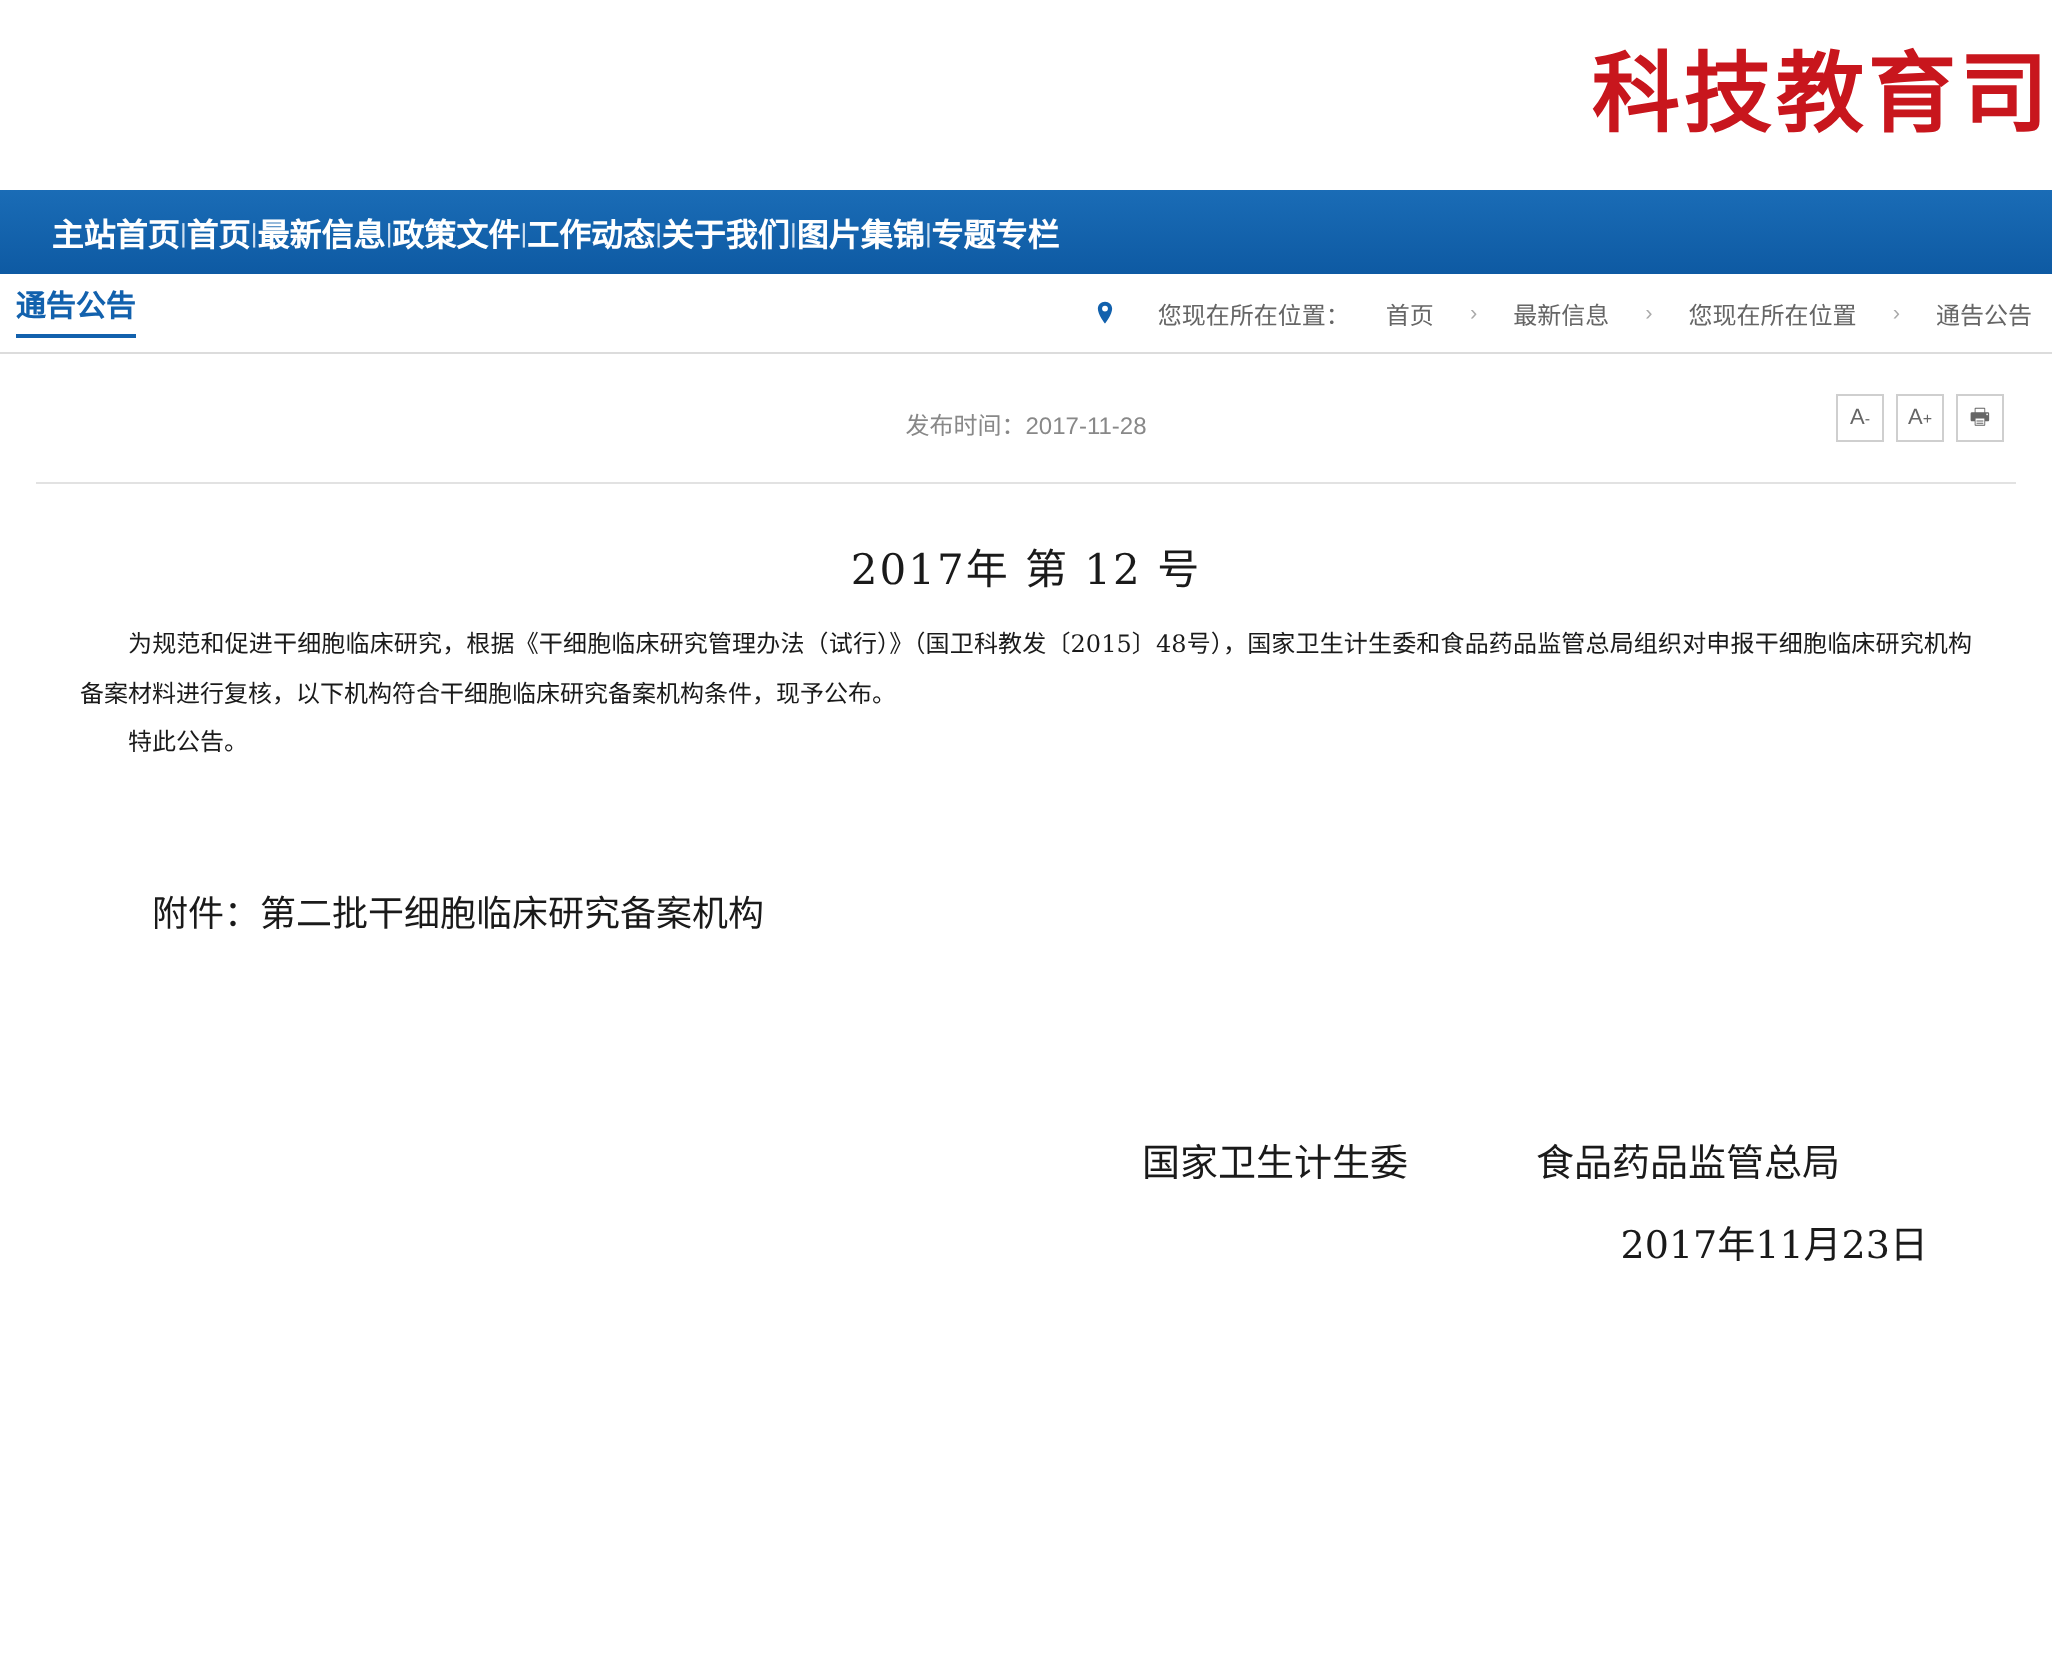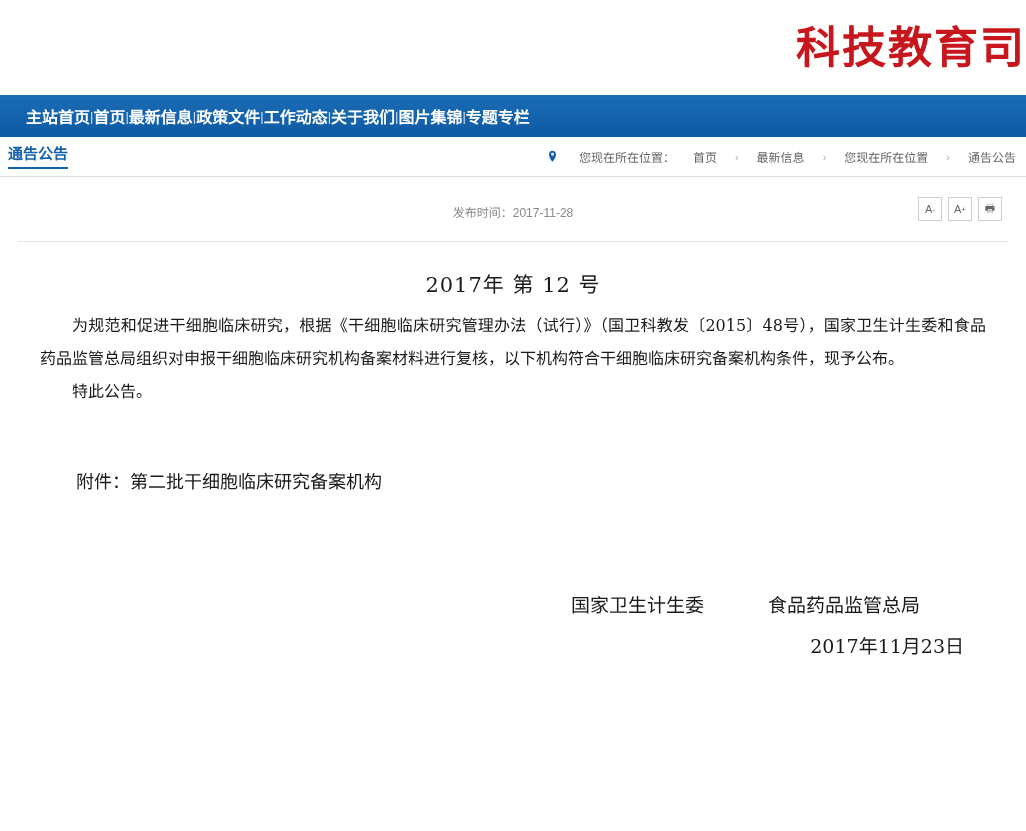--- a/index.html
+++ b/index.html
@@ -156,21 +156,21 @@
     font-family: "DejaVu Serif", "Liberation Serif", serif;
     color: #1a1a1a;
   }
   .doc-number {
     text-align: center;
     font-size: 21px;
     margin-top: 26px;
     letter-spacing: 1px;
   }
   .doc-para {
-    font-size: 16px;
+    font-size: 12px;
     line-height: 2.05;
     text-align: justify;
     text-justify: inter-ideograph;
     text-indent: 2em;
     margin: 12px 0 0 0;
   }
   .doc-para.tight { margin-top: 0; }
   .attachment {
     font-size: 18px;
     line-height: 2;

